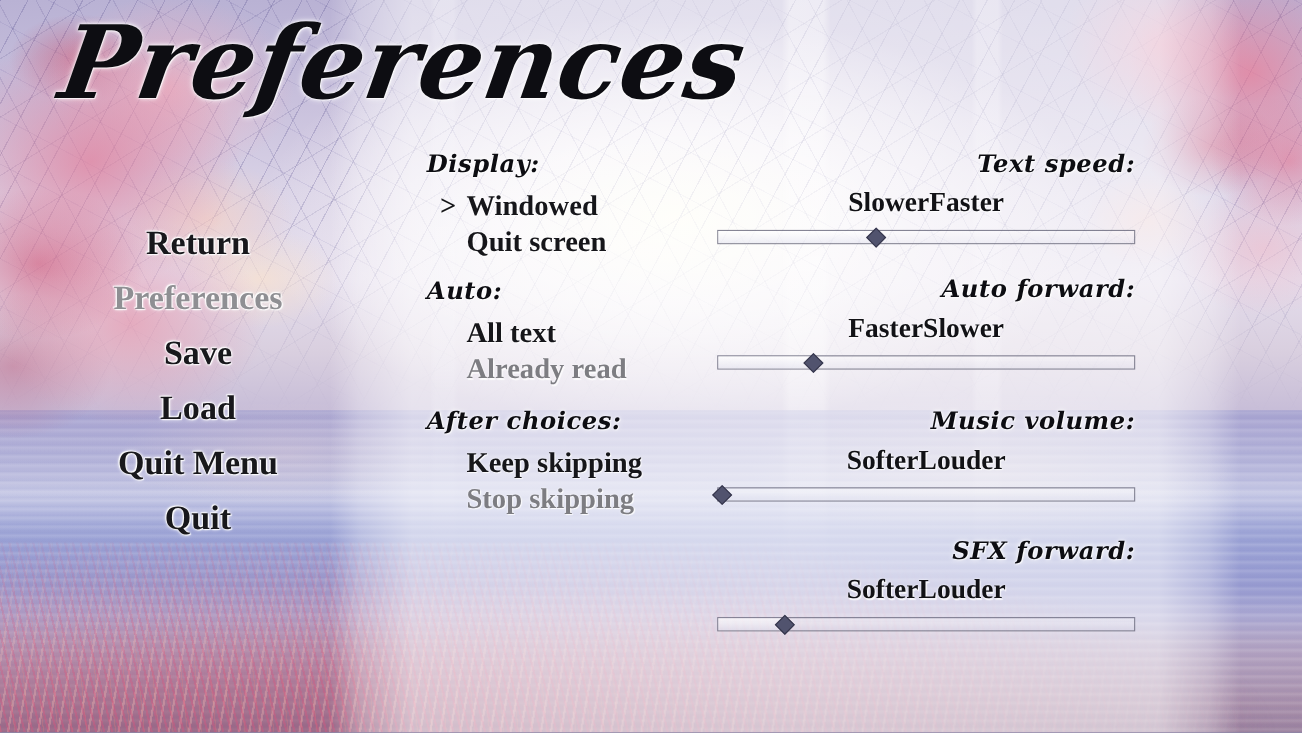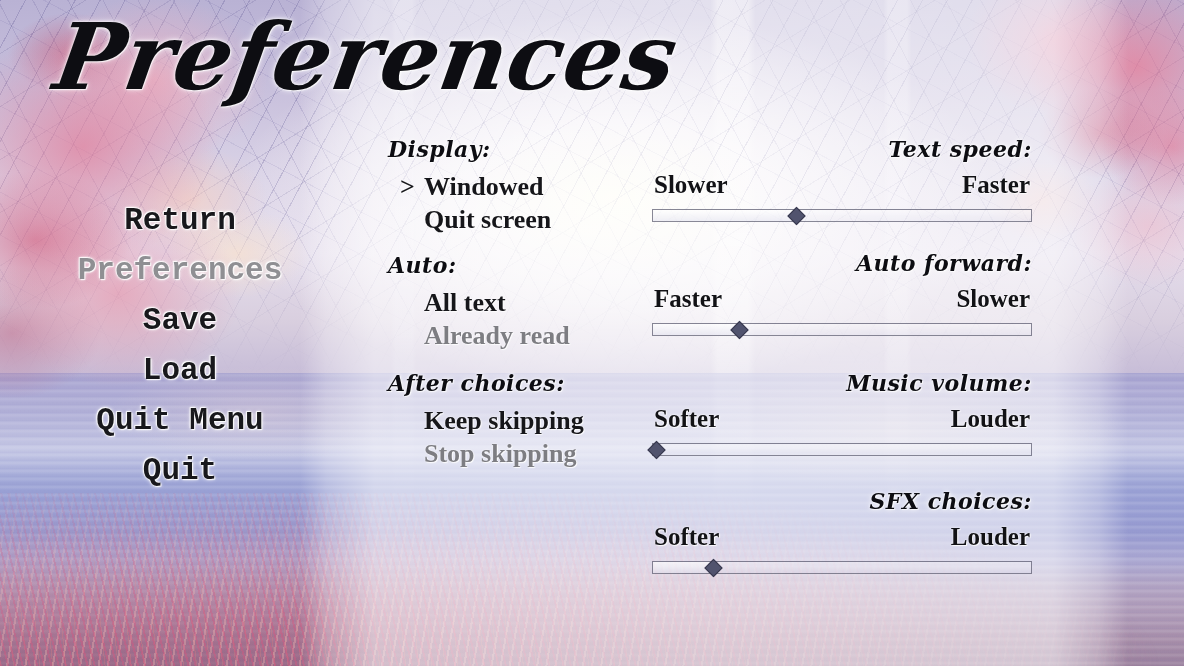--- a/index.html
+++ b/index.html
@@ -179,21 +179,21 @@
 
   
   #nav {
     position: absolute;
     left: 40px;
     top: 196px;
     width: 280px;
     text-align: center;
   }
   .nav-item {
-    font-family: Liberation Mono, monospace;
+    font-family: Liberation Serif, serif;
     font-weight: 700;
     font-size: 31px;
     line-height: 50px;
     color: #18181c;
     text-shadow:
       0 0 2px #ffffff, 0 0 4px #ffffff,
       1px 1px 1px rgba(255,255,255,0.9),
       -1px -1px 1px rgba(255,255,255,0.9);
     cursor: pointer;
     white-space: nowrap;
@@ -231,21 +231,21 @@
     position: absolute;
     left: 12px; top: 0;
     font-weight: 600;
     color: #16161a;
   }
 
   
   .slider-block { margin-bottom: 4px; }
   .slider-labels {
     display: flex;
-    justify-content: space-between;
+    justify-content: center;
     font-family: "Liberation Serif", "DejaVu Serif", serif;
     font-weight: 600;
     font-size: 25px;
     line-height: 30px;
     color: #121216;
     text-shadow: 0 0 2px rgba(255,255,255,0.95), 1px 1px 1px rgba(255,255,255,0.85);
     padding: 0 2px;
   }
   .slider-track {
     position: relative;
@@ -375,21 +375,21 @@
           <span>Softer</span>
           <span>Louder</span>
         </div>
         <div class="slider-track">
           <div class="slider-fill" style="width: 1%;"></div>
           <div class="slider-thumb" style="left: 1%;"></div>
         </div>
       </div>
 
       <div class="slider-block" id="sl-sfx">
-        <div class="group-title script">SFX choices:</div>
+        <div class="group-title script">SFX forward:</div>
         <div class="slider-labels">
           <span>Softer</span>
           <span>Louder</span>
         </div>
         <div class="slider-track">
           <div class="slider-fill" style="width: 16%;"></div>
           <div class="slider-thumb" style="left: 16%;"></div>
         </div>
       </div>
 

